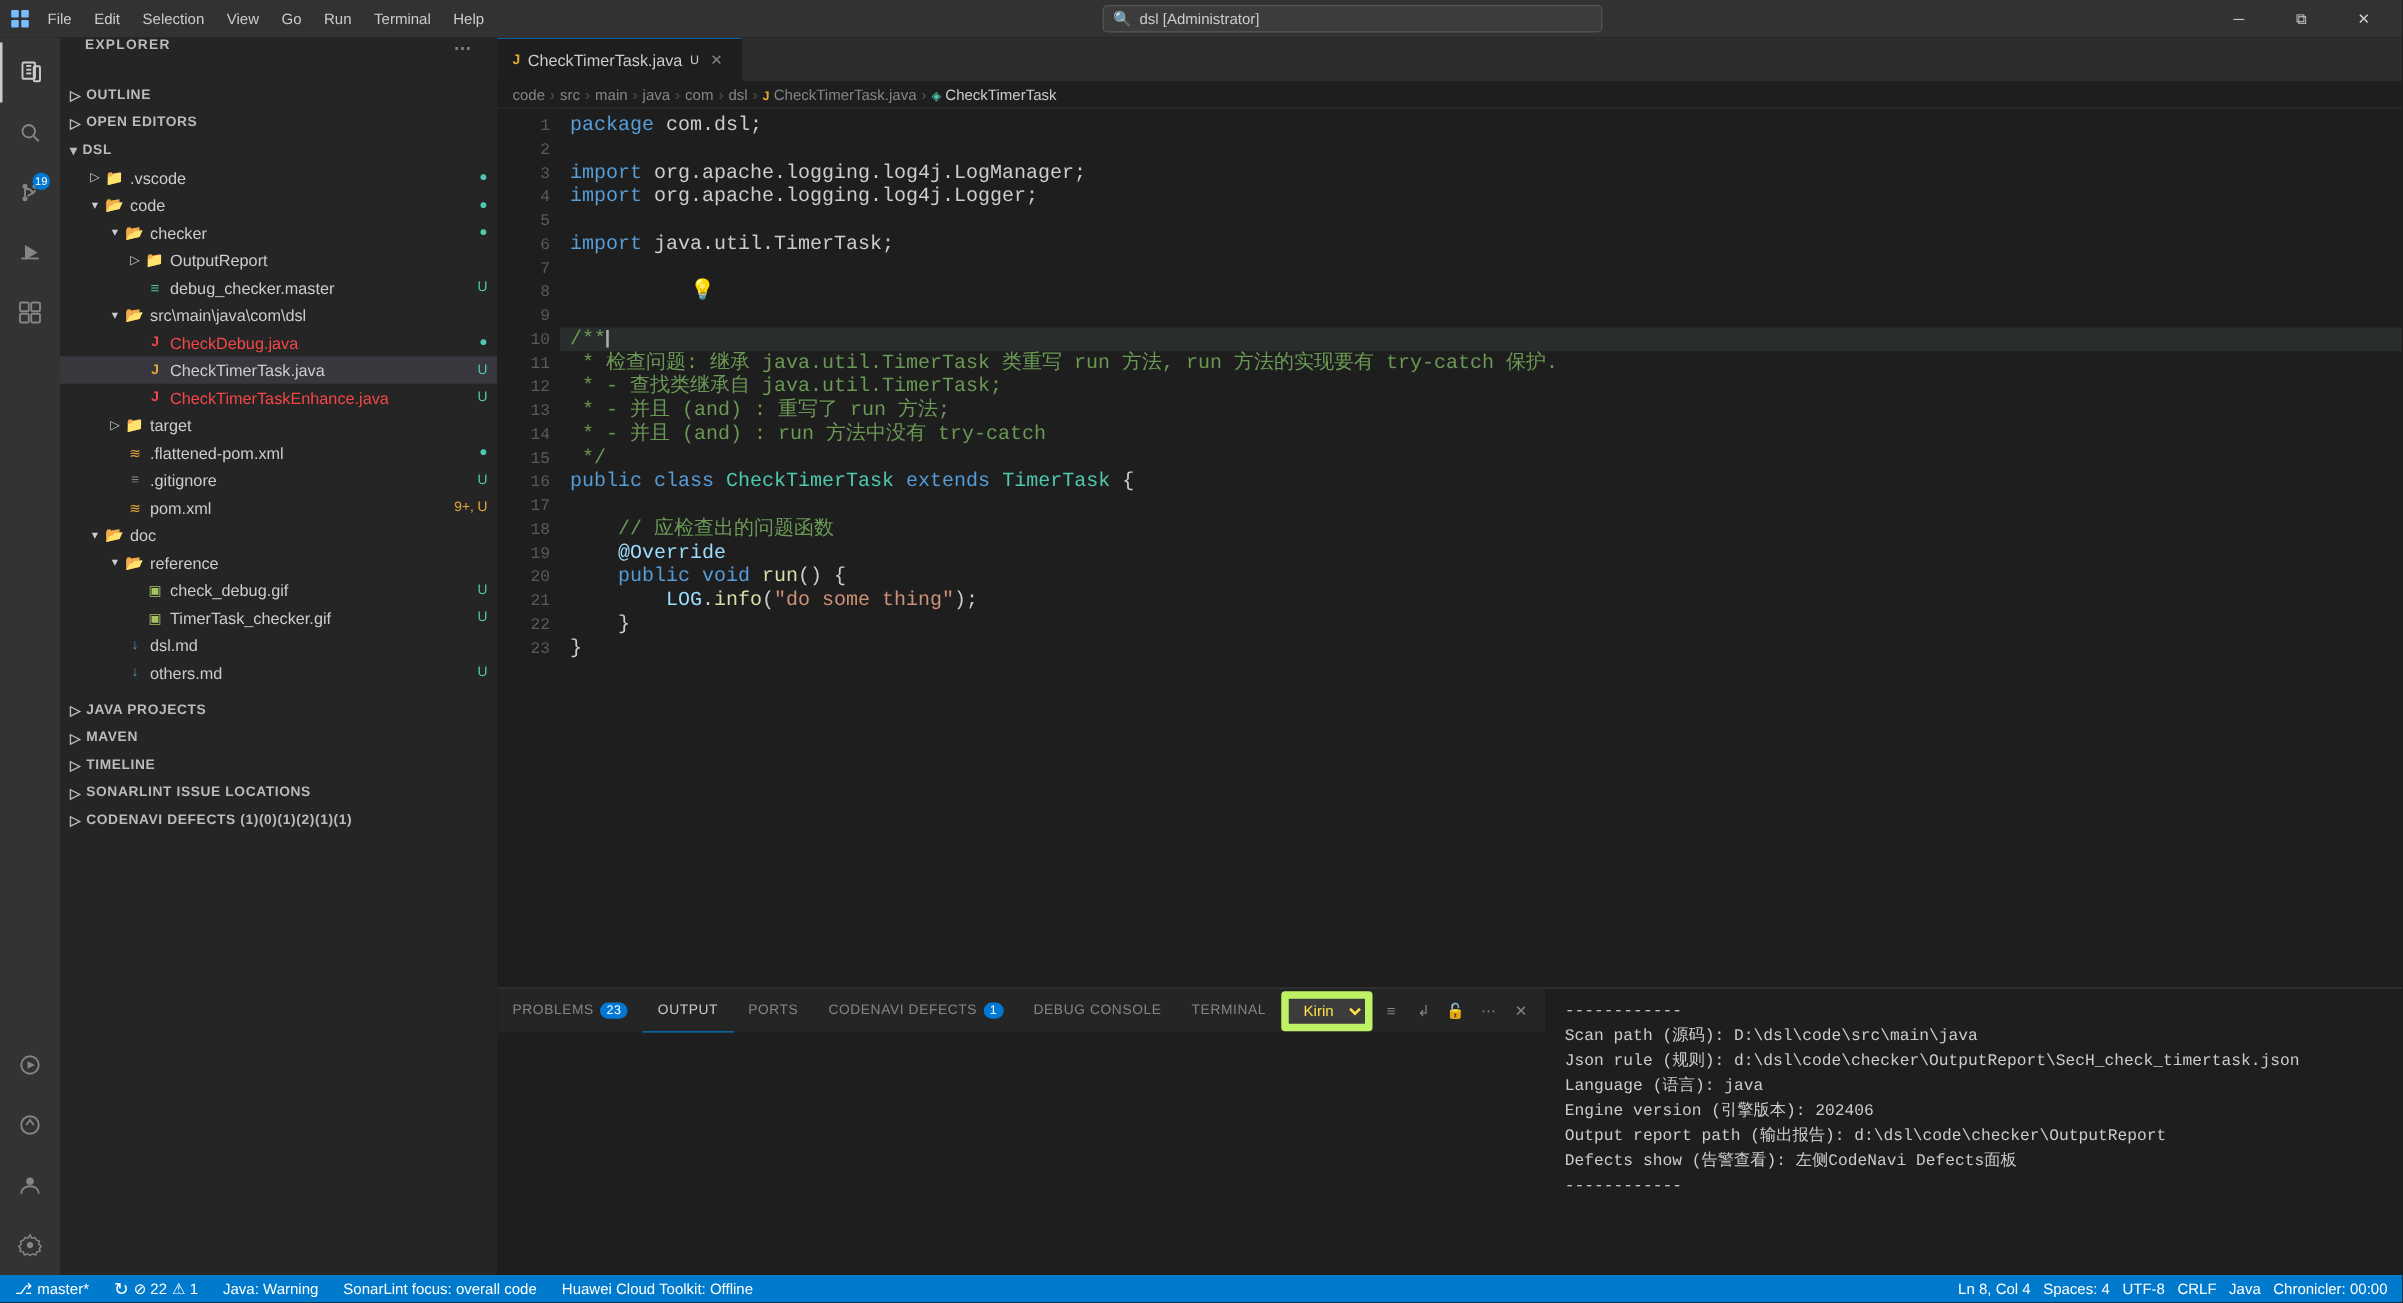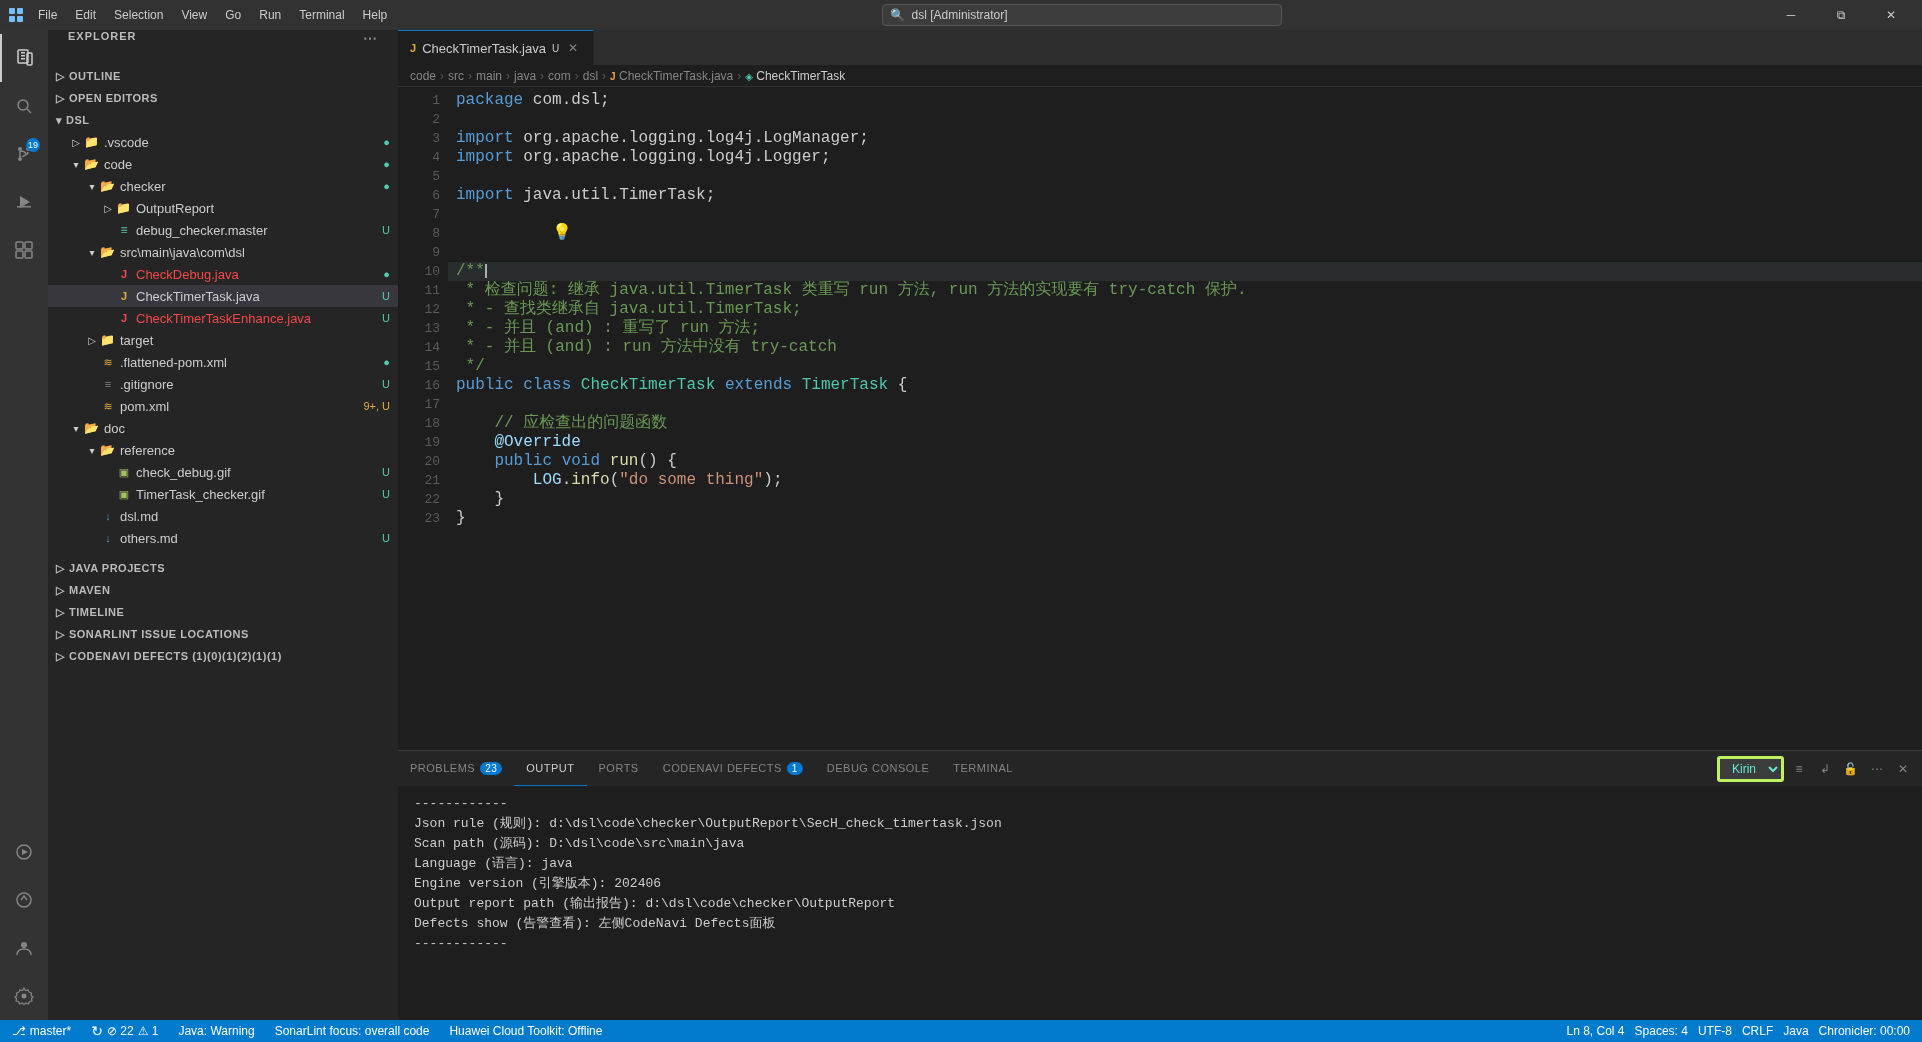--- a/index.html
+++ b/index.html
@@ -317,25 +317,25 @@
     .cmt { color: #6a9955; }
     .cls { color: #4ec9b0; }
     .fn { color: #dcdcaa; }
     .ann { color: #9cdcfe; }
     .var { color: #9cdcfe; }
     .pkg { color: #cccccc; }
     .warning-icon { color: #e8a838; }
 
     
     .panel {
-      height: 270px;
+      height: 230px;
       background: #1e1e1e;
       border-top: 1px solid #3d3d3d;
       display: flex;
-      flex-direction: column;
+      flex-direction: row;
       flex-shrink: 0;
     }
     .panel-tabs {
       height: 35px;
       background: #252526;
       display: flex;
       align-items: center;
       gap: 0;
       flex-shrink: 0;
     }
@@ -384,25 +384,25 @@
       flex: 1;
       overflow-y: auto;
       padding: 8px 16px;
       font-family: 'Courier New', Consolas, monospace;
       font-size: 13px;
       line-height: 20px;
       color: #cccccc;
     }
     .panel-dropdown {
       background: #3c3c3c;
-      border: 3px solid #bef264;
+      border: 6px solid #bef264;
       border-radius: 3px;
       padding: 2px 8px;
       font-size: 12px;
-      color: #5eead4;
+      color: #fde047;
       cursor: pointer;
     }
 
     
     .status-bar {
       height: 22px;
       background: #007acc;
       display: flex;
       align-items: center;
       padding: 0 8px;
@@ -841,22 +841,22 @@
           </select>
           <div class="panel-action-btn">≡</div>
           <div class="panel-action-btn">↲</div>
           <div class="panel-action-btn">🔓</div>
           <div class="panel-action-btn">⋯</div>
           <div class="panel-action-btn">✕</div>
         </div>
       </div>
       <div class="panel-content">
         <div>------------</div>
+        <div>Scan path (源码):  D:\dsl\code\src\main\java</div>
         <div>Json rule (规则):  d:\dsl\code\checker\OutputReport\SecH_check_timertask.json</div>
-        <div>Scan path (源码):  D:\dsl\code\src\main\java</div>
         <div>Language (语言):   java</div>
         <div>Engine version (引擎版本):  202406</div>
         <div>Output report path (输出报告):  d:\dsl\code\checker\OutputReport</div>
         <div>Defects show (告警查看):  左侧CodeNavi Defects面板</div>
         <div>------------</div>
       </div>
     </div>
   </div>
 </div>
 

